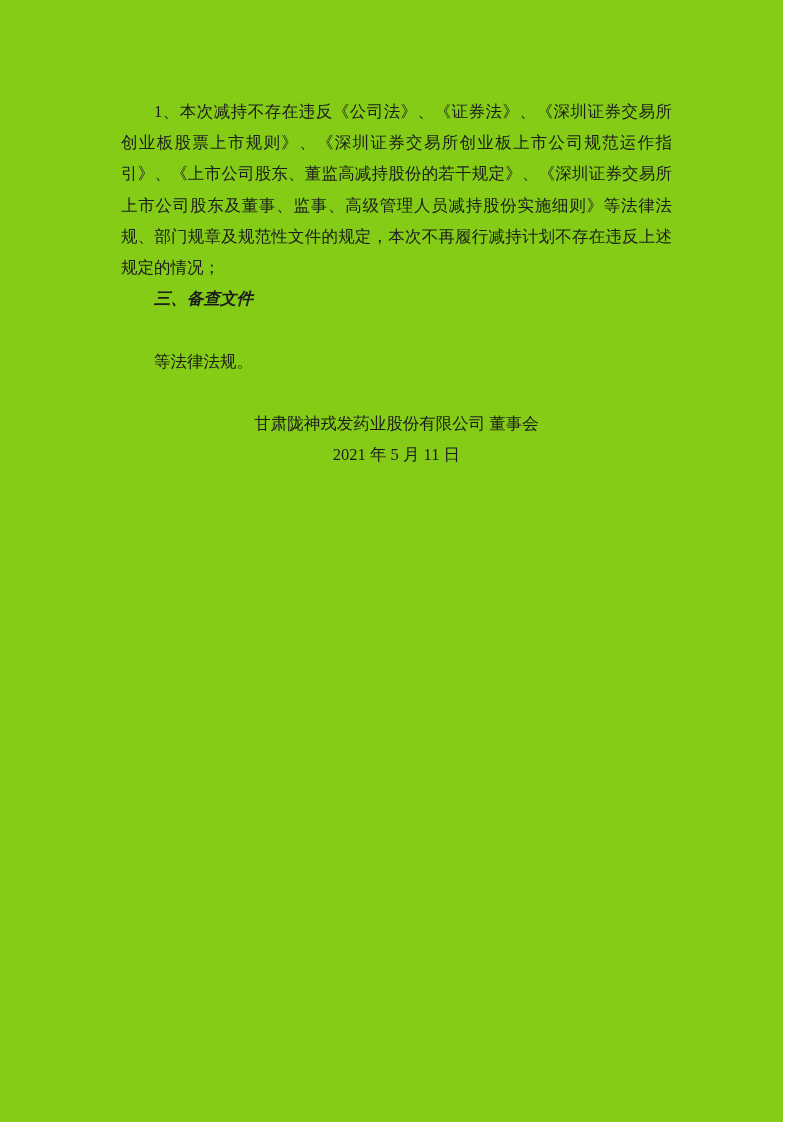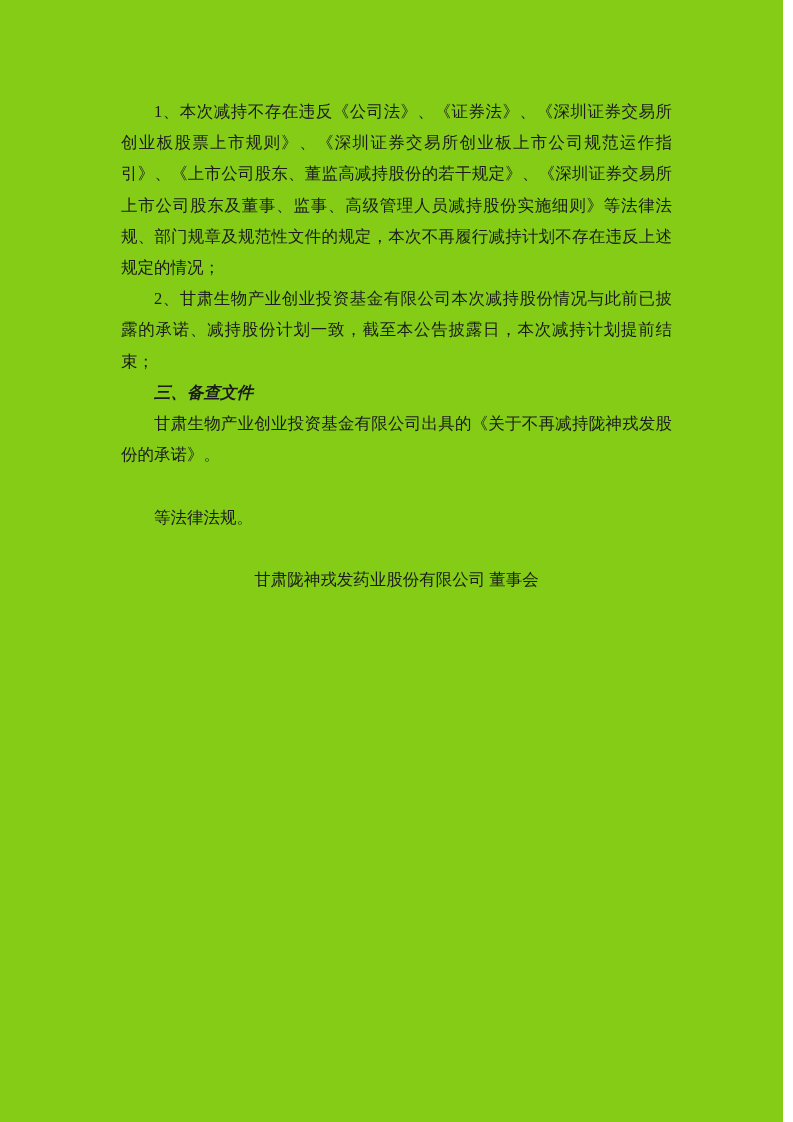--- a/index.html
+++ b/index.html
@@ -49,21 +49,20 @@
     margin: 0;
     text-indent: 0;
   }
 </style>
 </head>
 <body>
 
 <div class="page">
   <div class="content">
     <p class="para">1、本次减持不存在违反《公司法》、《证券法》、《深圳证券交易所创业板股票上市规则》、《深圳证券交易所创业板上市公司规范运作指引》、《上市公司股东、董监高减持股份的若干规定》、《深圳证券交易所上市公司股东及董事、监事、高级管理人员减持股份实施细则》等法律法规、部门规章及规范性文件的规定，本次不再履行减持计划不存在违反上述规定的情况；</p>
-    <p class="para">2、甘肃生物产业创业投资基金有限公司本次减持股份情况与此前已披露的承诺、减持股份计划一致，截至本公告披露日，本次减持计划提前结束；</p>
     <h3 class="heading">三、备查文件</h3>
-    <p class="para">甘肃生物产业创业投资基金有限公司出具的《关于不再减持陇神戎发股份的承诺》。</p>
     <p class="para gap-before">等法律法规。</p>
     <div class="signature">
       <p>甘肃陇神戎发药业股份有限公司 董事会</p>
+      <p>2021 年 5 月 11 日</p>
     </div>
   </div>
 </div>
 
 </body></html>

